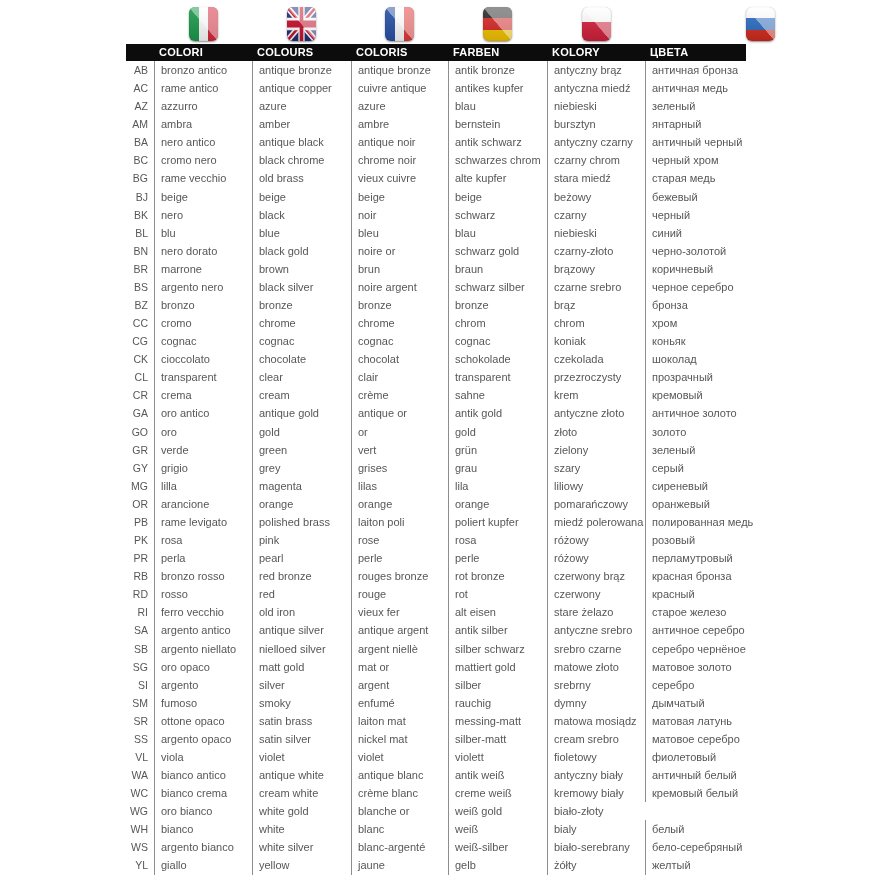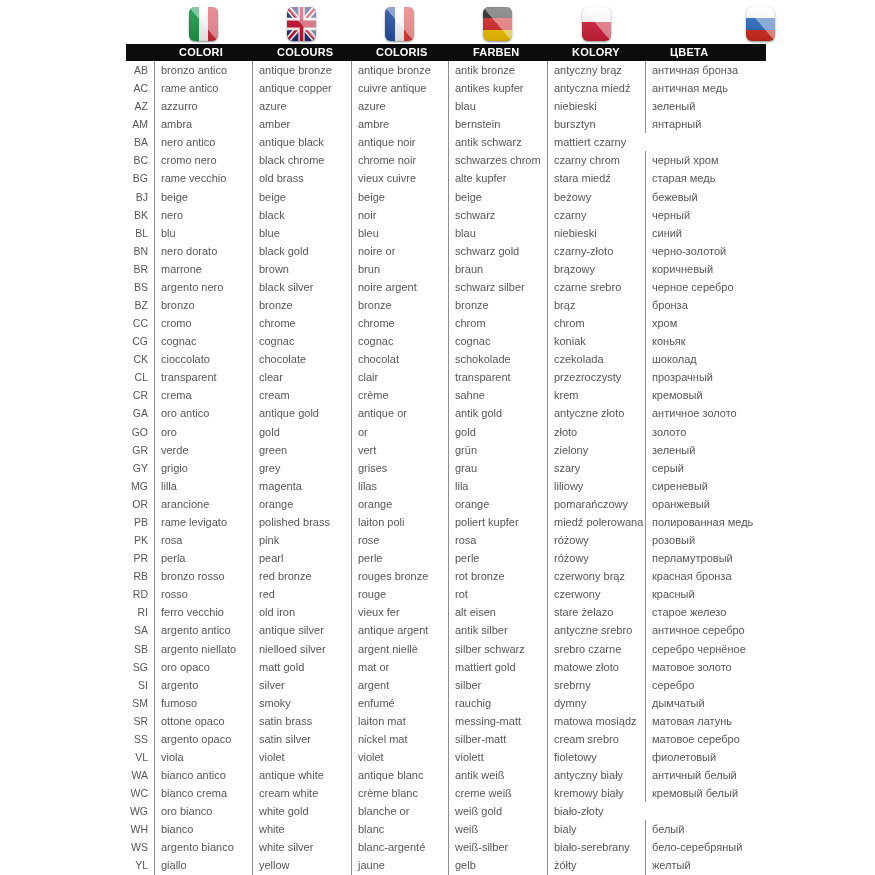--- a/index.html
+++ b/index.html
@@ -37,21 +37,20 @@
   .flag-de { background: linear-gradient(to bottom, #2e2e30 0 33.4%, #d92b2b 33.4% 66.6%, #f6c500 66.6% 100%); }
   .flag-pl { background: linear-gradient(to bottom, #ffffff 0 45%, #d4213d 45% 100%); }
   .flag-ru { background: linear-gradient(to bottom, #ffffff 0 33.4%, #2f6ec4 33.4% 66.6%, #d52b1e 66.6% 100%); }
   .flag svg { position: absolute; inset: 0; width: 100%; height: 100%; }
 
   
   .header-bar {
     width: 620px; height: 17px;
     background: #0c0c0c;
     align-items: center;
-    padding-left: 20px;
   }
   .header-label {
     color: #ffffff; font-size: 11px; font-weight: 700;
     letter-spacing: .2px; padding-left: 5px;
     white-space: nowrap; line-height: 17px;
   }
 
   
   .table-body { }
   .table-row { grid-auto-rows: 18.09px; height: 18.09px; align-items: center; }
@@ -150,21 +149,22 @@
     <div class="cell">bernstein</div>
     <div class="cell">bursztyn</div>
     <div class="cell">янтарный</div>
   </div>
       <div class="cols table-row">
     <div class="cell cell-code">BA</div>
     <div class="cell">nero antico</div>
     <div class="cell">antique black</div>
     <div class="cell">antique noir</div>
     <div class="cell">antik schwarz</div>
-    <div class="cell">mattiert czarny</div>
+    <div class="cell">antyczny czarny</div>
+    <div class="cell">античный черный</div>
   </div>
       <div class="cols table-row">
     <div class="cell cell-code">BC</div>
     <div class="cell">cromo nero</div>
     <div class="cell">black chrome</div>
     <div class="cell">chrome noir</div>
     <div class="cell">schwarzes chrom</div>
     <div class="cell">czarny chrom</div>
     <div class="cell">черный хром</div>
   </div>

